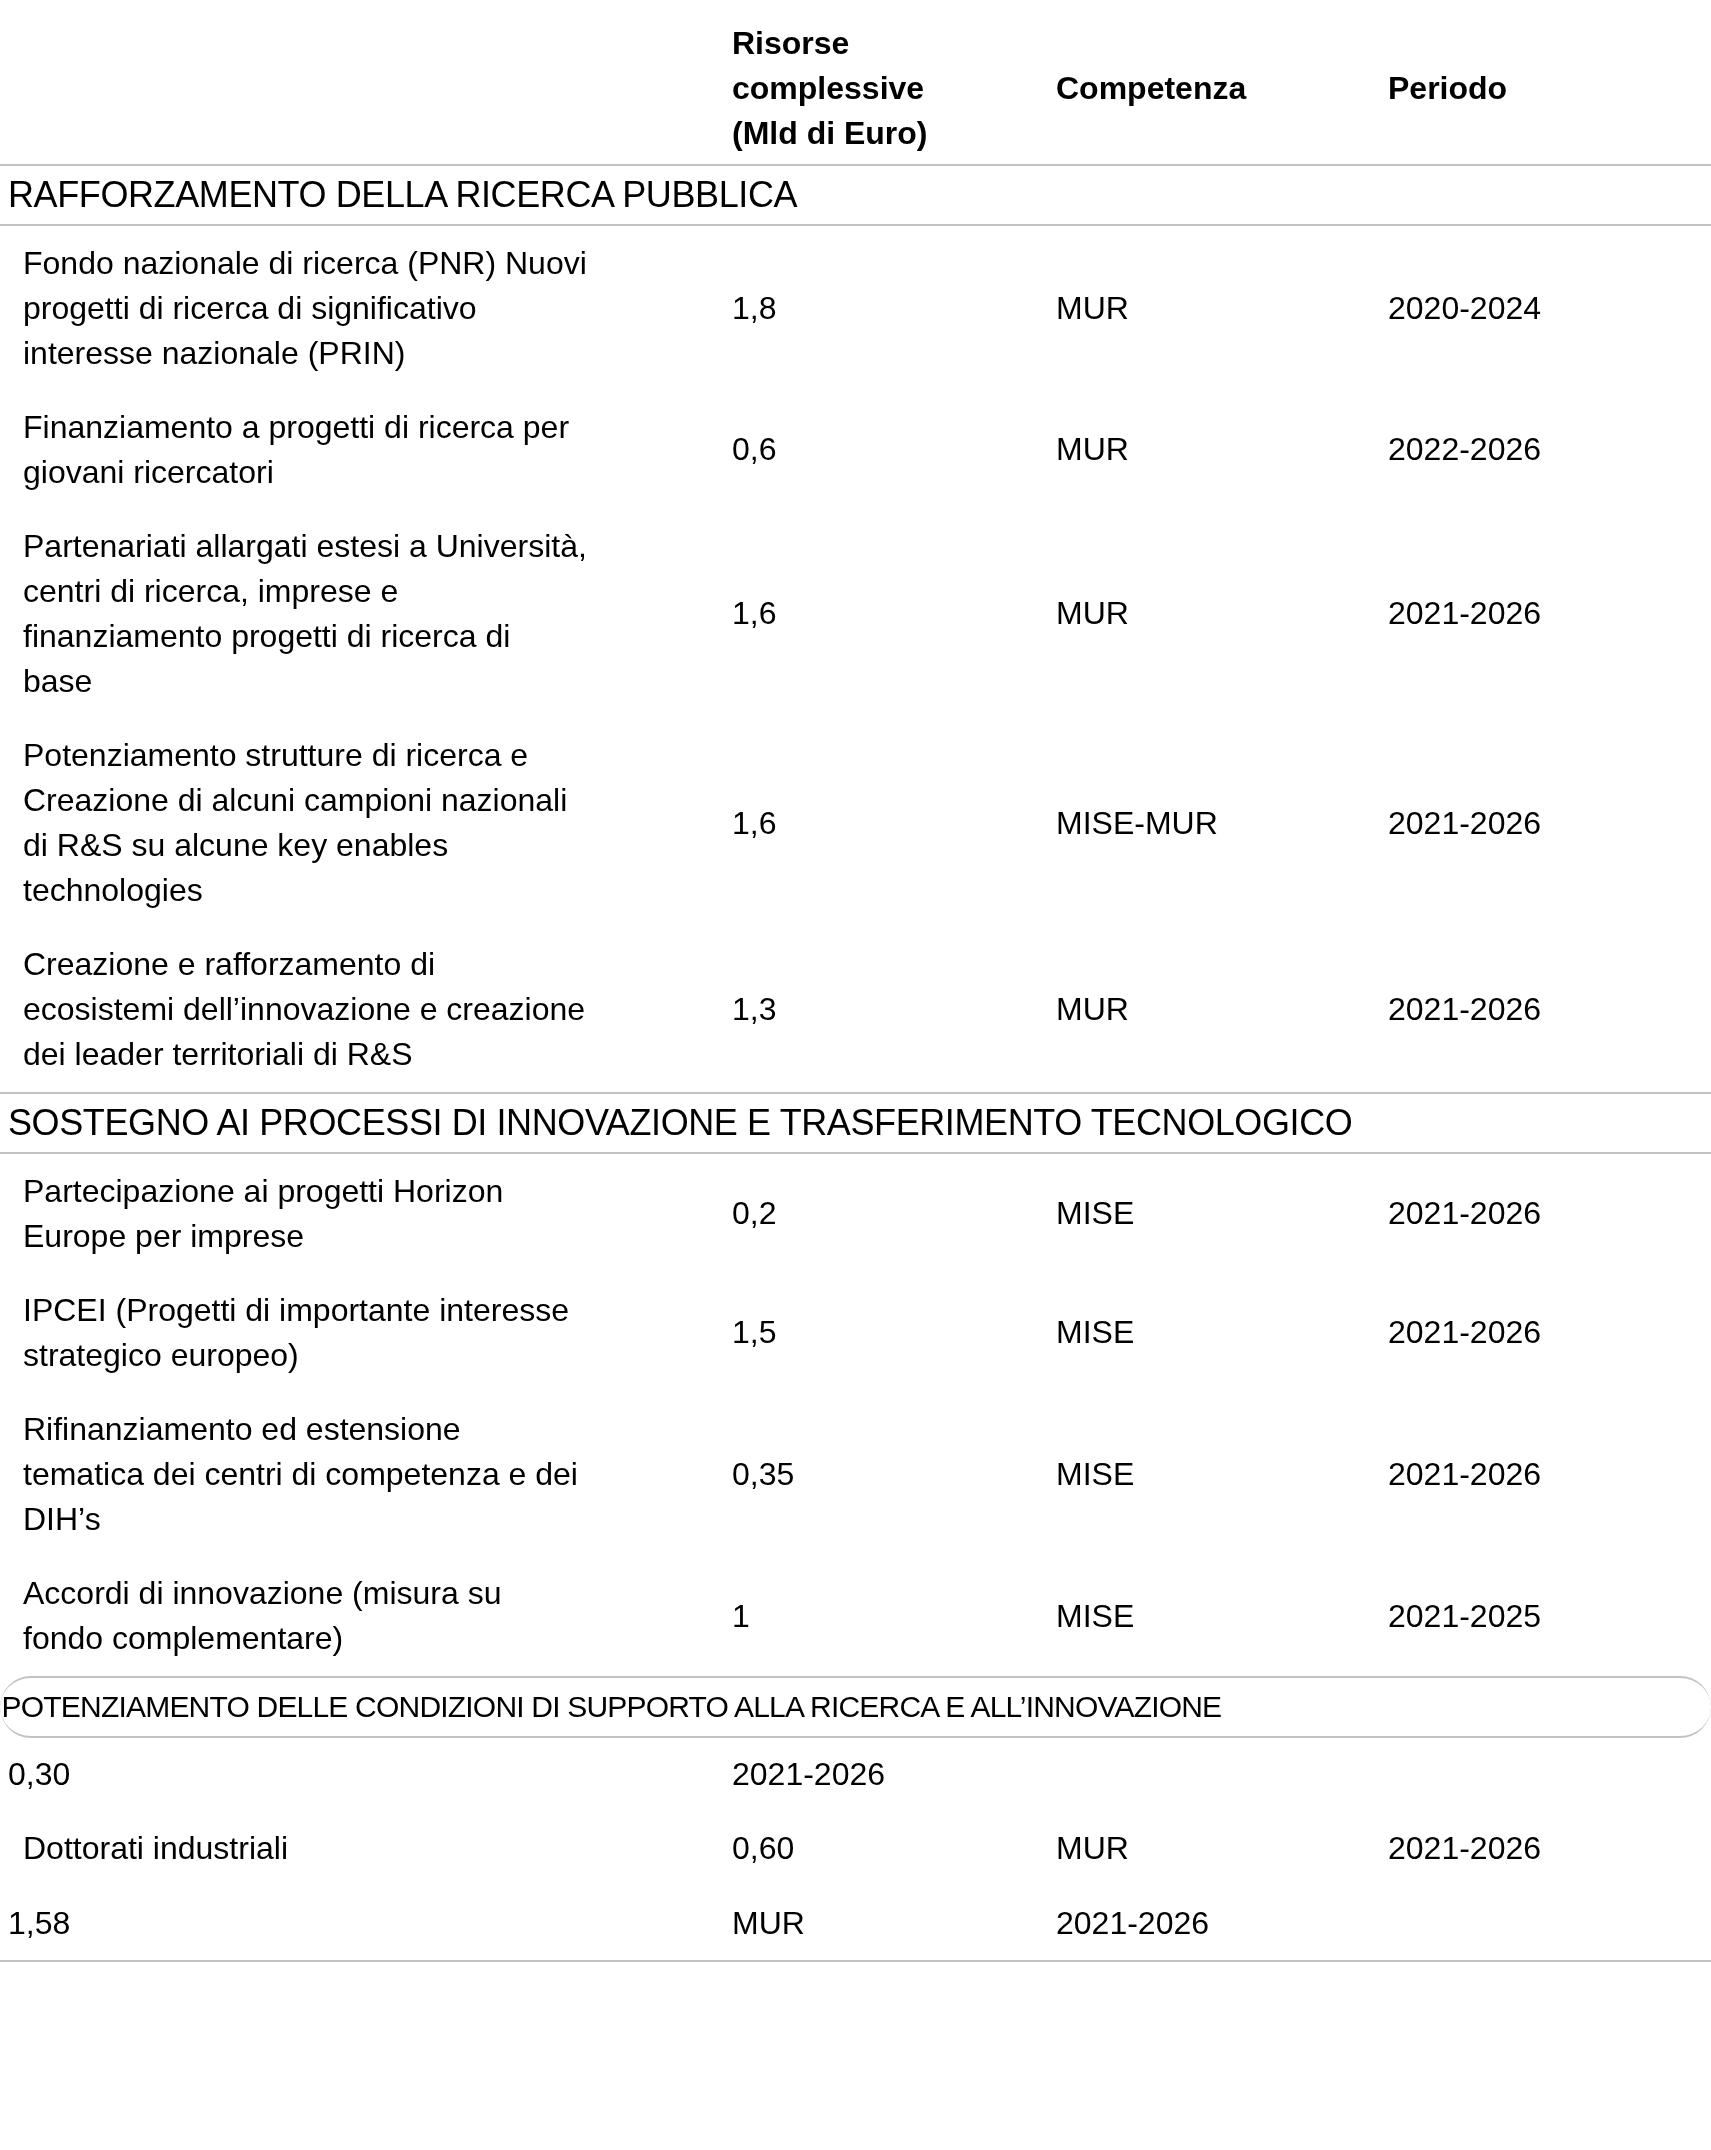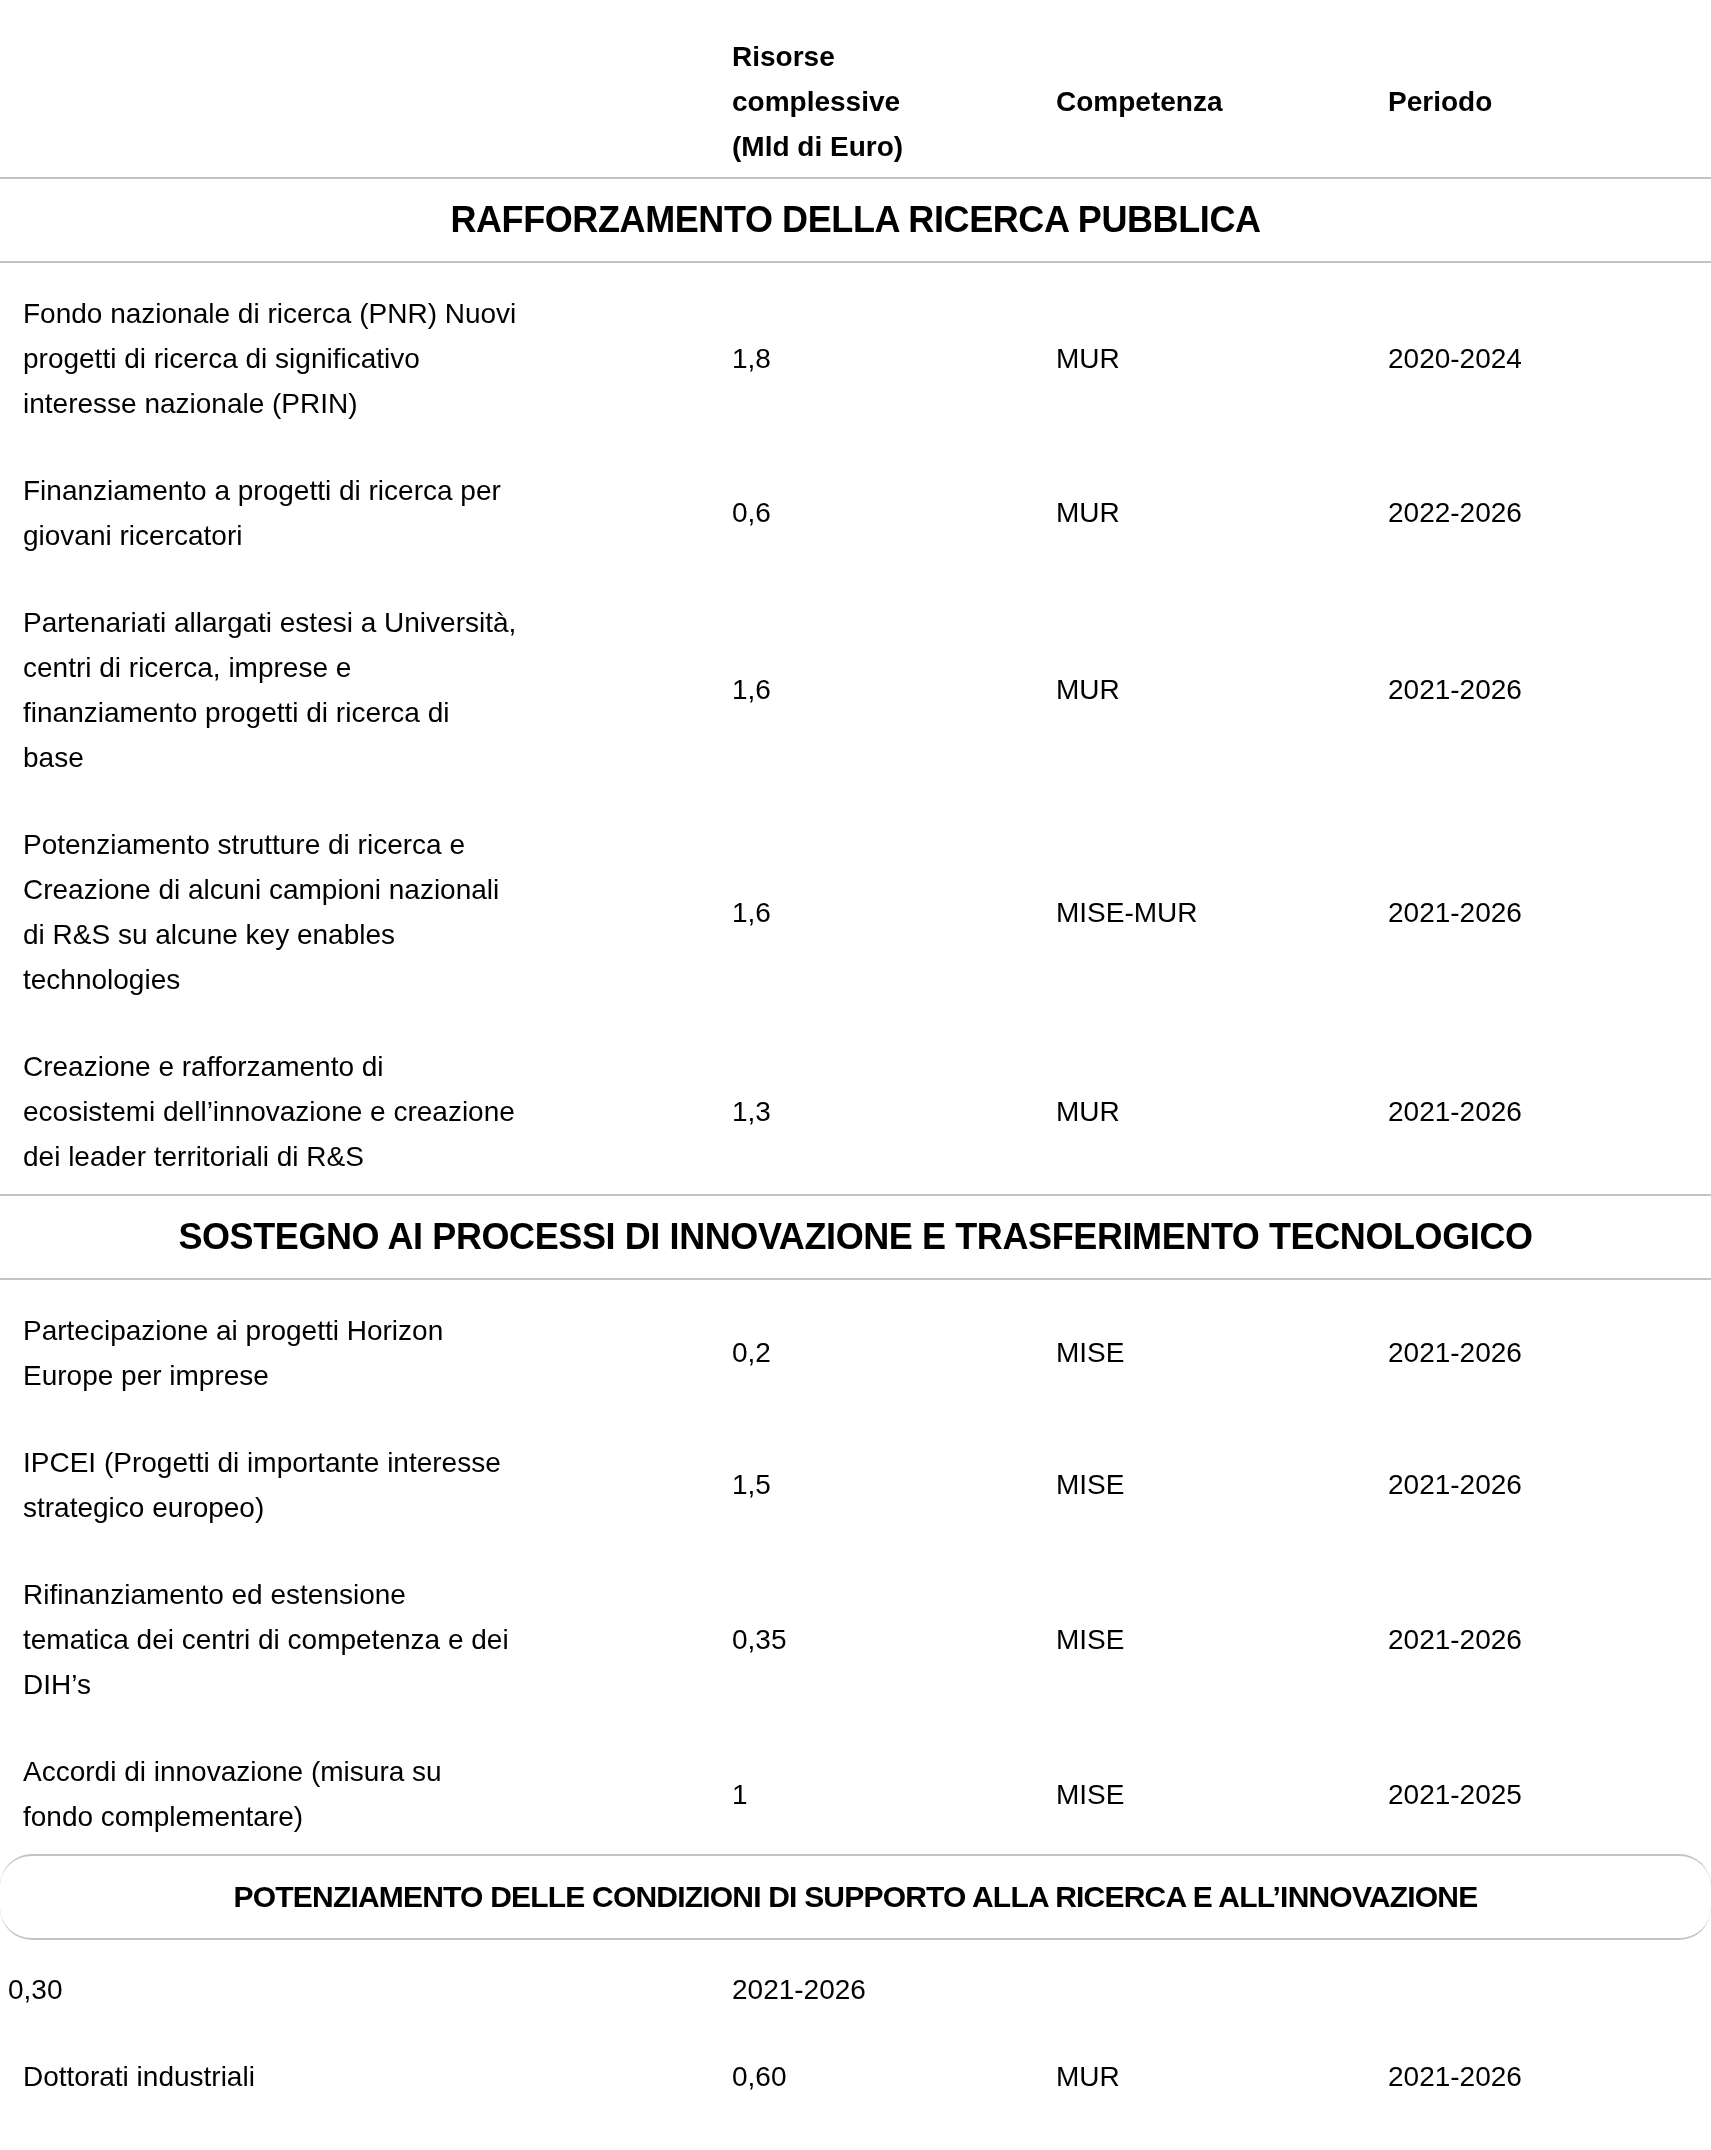--- a/index.html
+++ b/index.html
@@ -14,42 +14,41 @@
     width:1711px;
     border-bottom:2.4px solid #c3c3c3;
   }
   .row {
     display:grid;
     grid-template-columns:724px 324px 332px 331px;
     align-items:center;
     padding:14.6px 0;
   }
   .cell {
-    font-size:28px;
+    font-size:32px;
     line-height:45px;
     padding-left:8px;
     padding-right:32px;
-    margin-top:13px;
   }
   .cell.desc {
     padding-left:23px;
     padding-right:45px;
     white-space:pre-line;
   }
   .cell.comp { white-space:pre-line; }
   .header-row { padding:21px 0 8px 0; }
   .header-row .cell { font-weight:700; white-space:pre-line; }
   .section {
     border-top:2.4px solid #c3c3c3;
     border-bottom:2.4px solid #c3c3c3;
-    font-weight:700;
+    font-weight:400;
     font-size:36px;
     line-height:40px;
-    text-align:center;
-    padding:21px 8px;
+    text-align:left;
+    padding:9px 8px;
     letter-spacing:-0.4px;
   }
   .section.long {
     font-size:30px;
     letter-spacing:-0.8px;
     padding-left:1.6px;
     padding-right:1.6px;
     border-radius:32px;
   }
 </style>

